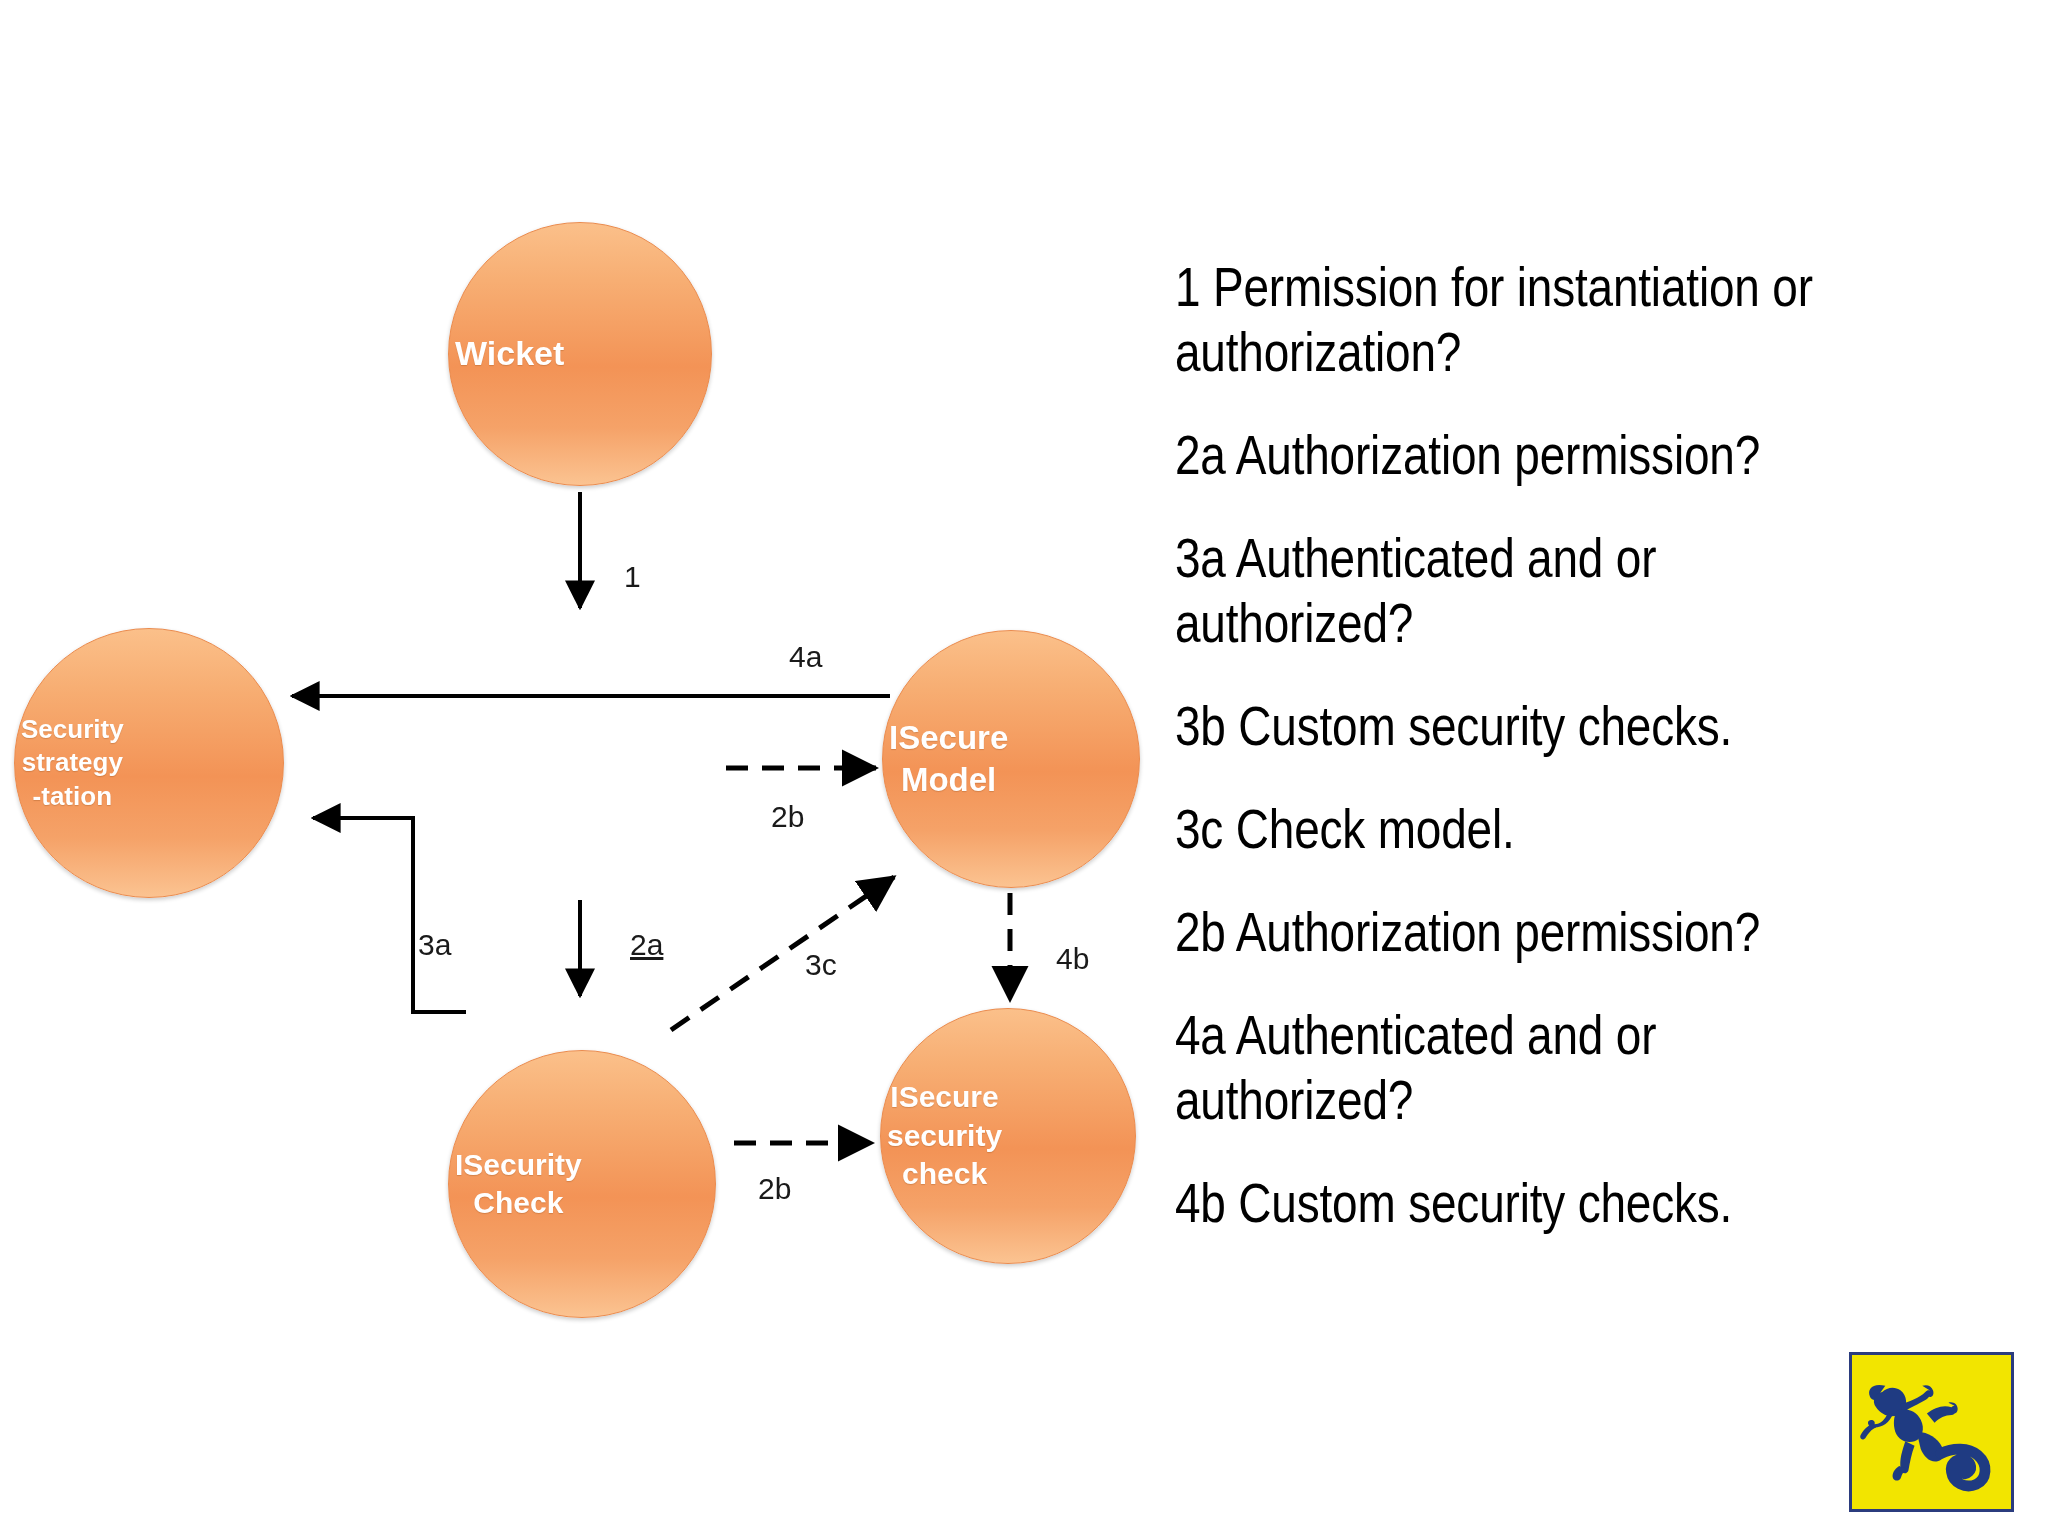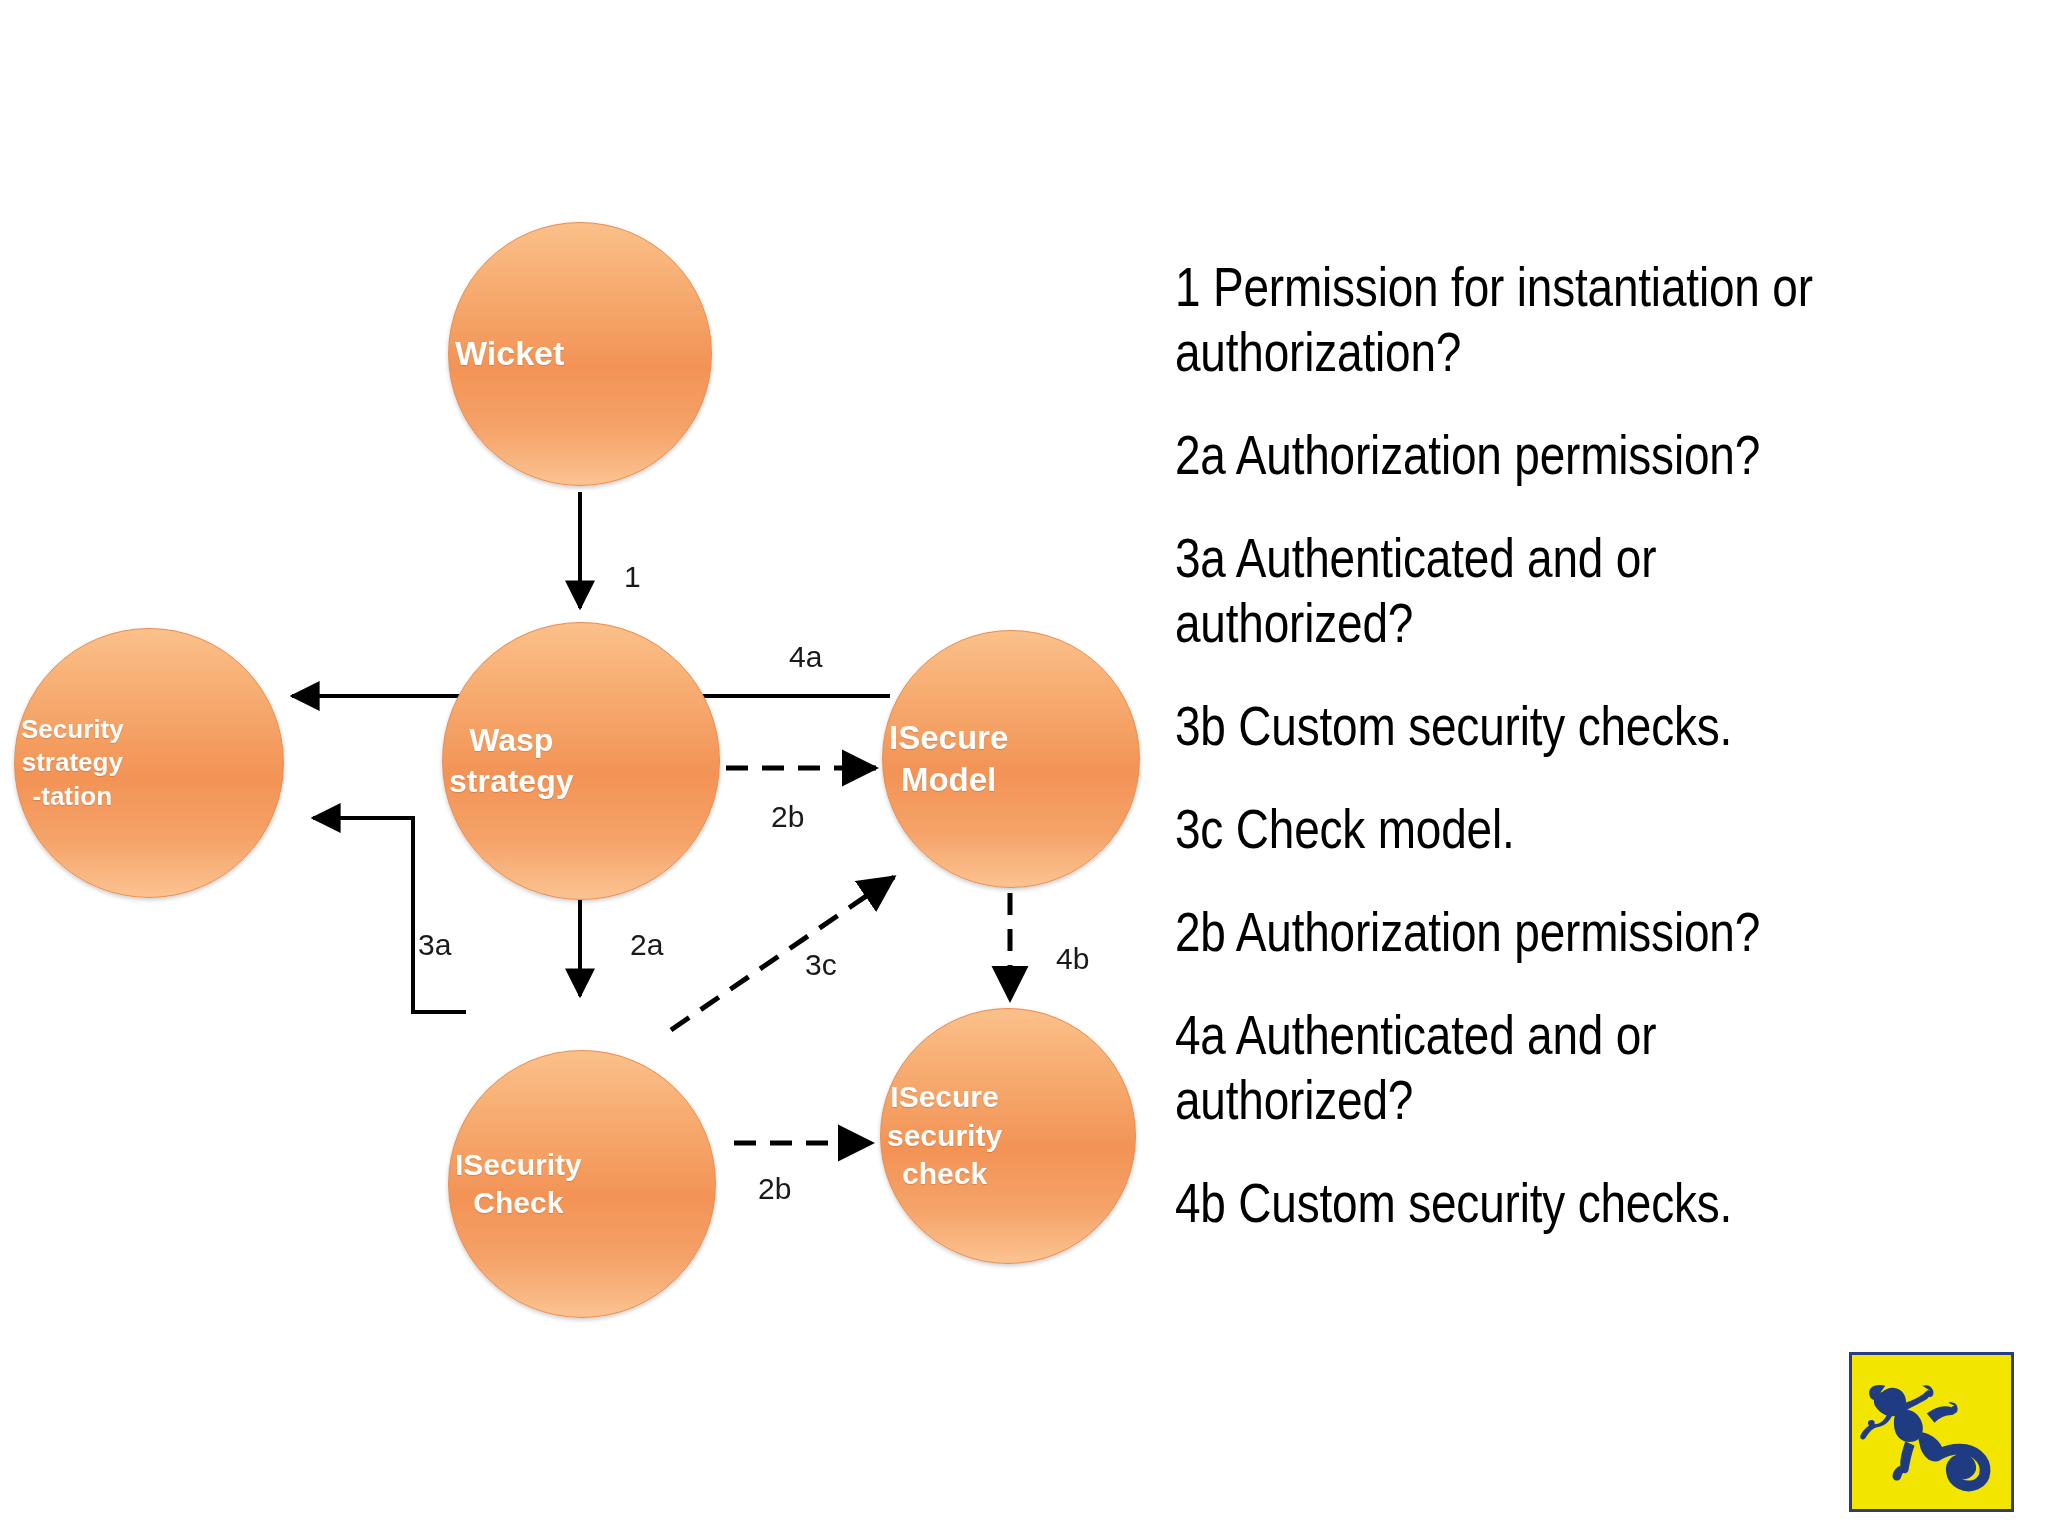--- a/index.html
+++ b/index.html
@@ -76,21 +76,21 @@
     font-family: "Liberation Sans", sans-serif;
     font-size: 30px;
     color: #1a1a1a;
     z-index: 4;
     white-space: nowrap;
   }
   #lbl-1  { left: 624px; top: 560px; }
   #lbl-4a { left: 789px; top: 640px; }
   #lbl-2b { left: 771px; top: 800px; }
   #lbl-3a { left: 418px; top: 928px; }
-  #lbl-2a { left: 630px; top: 928px; }
+  #lbl-2a { left: 630px; top: 928px; text-decoration: underline; }
   #lbl-3c { left: 805px; top: 948px; }
   #lbl-4b { left: 1056px; top: 942px; }
   #lbl-3b { left: 758px; top: 1172px; }
 
   
   #legend {
     position: absolute;
     left: 1175px;
     top: 255px;
     width: 840px;
@@ -155,26 +155,20 @@
     </div>
 
     <div class="node" id="node-security-impl">
       <div>
         <span>Security</span>
         <span>strategy</span>
         <span>-tation</span>
       </div>
     </div>
 
-    <div class="node" id="node-wasp">
-      <div>
-        <span>Wasp</span>
-        <span>strategy</span>
-      </div>
-    </div>
 
     <div class="node" id="node-isecure">
       <div>
         <span>ISecure</span>
         <span>Model</span>
       </div>
     </div>
 
     <div class="node" id="node-isecuritycheck">
       <div>

